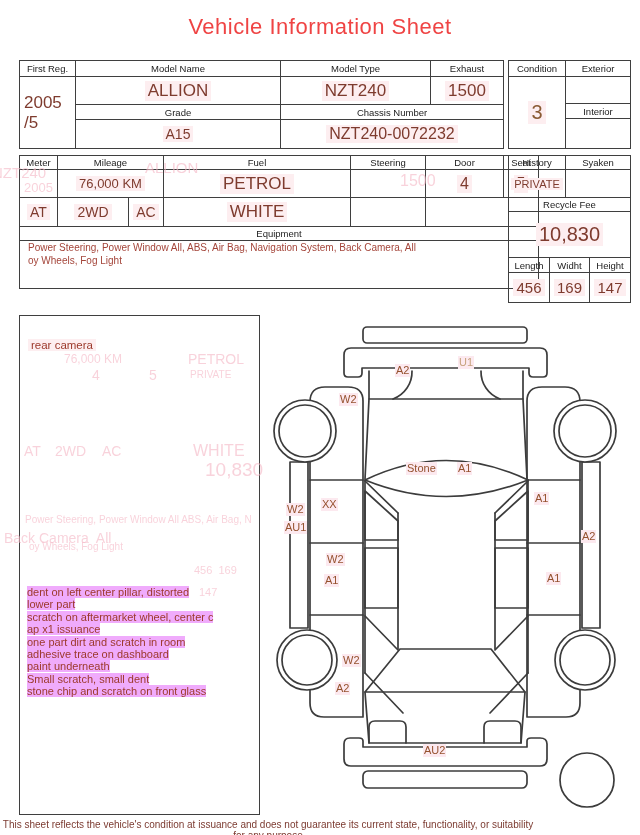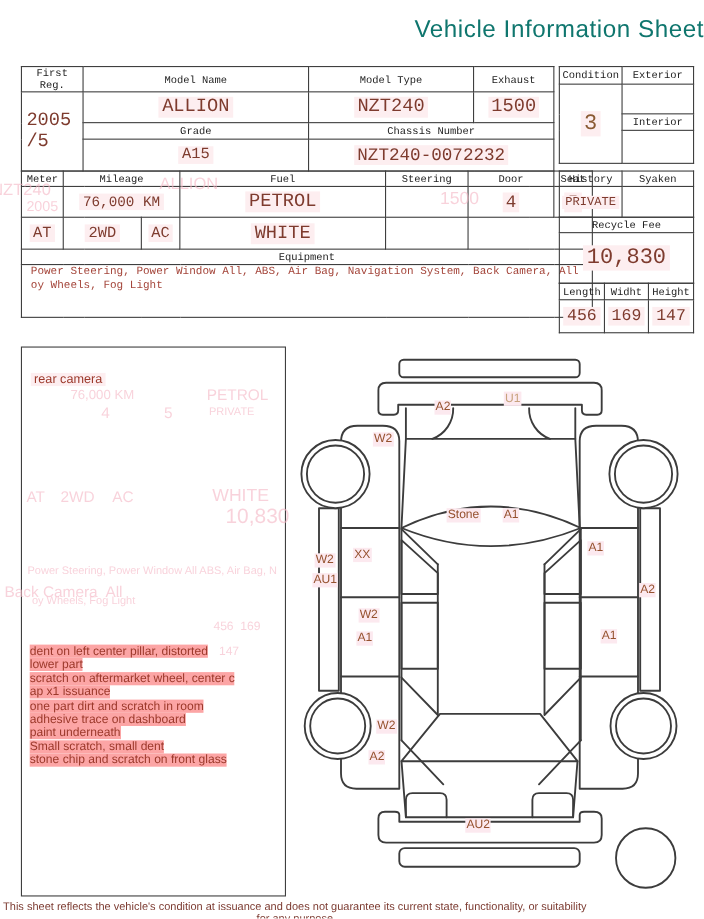--- a/index.html
+++ b/index.html
@@ -1,36 +1,36 @@
 <!DOCTYPE html>
 <html><head>
 <meta charset="utf-8">
 <style>
   html,body{margin:0;padding:0;}
   body{width:640px;height:835px;position:relative;background:#ffffff;overflow:hidden;
        font-family:"Liberation Sans","DejaVu Sans",sans-serif;}
   .abs{position:absolute;}
-  #title{left:0;top:14px;width:640px;text-align:right;font-size:22px;letter-spacing:.5px;color:#0f766e;}
+  #title{left:0;top:14px;width:640px;text-align:center;font-size:22px;letter-spacing:.5px;color:#ef4444;}
   table{border-collapse:collapse;table-layout:fixed;}
-  td{border:1.5px solid #3f3f3f;text-align:center;vertical-align:middle;padding:0;overflow:hidden;font-family:Liberation Mono, monospace;}
+  td{border:1.5px solid #3f3f3f;text-align:center;vertical-align:middle;padding:0;overflow:hidden;}
   td.h{font-size:9.5px;color:#1b1b1b;}
   td.v{color:var(--value-red,#7e3b2e);}
   .pink{background:var(--pink-bg,#fdeef0);padding:0 3px;display:inline-block;}
   .fs20{font-size:20px;} .fs17{font-size:17px;} .fs16{font-size:16px;} .fs15{font-size:15px;}
   .fs14{font-size:14px;} .fs13{font-size:13px;} .fs11{font-size:11px;}
   .left{text-align:left;}
   #equip-cell{text-align:left;vertical-align:top;margin-top:28px;}
   .equip-line{font-size:10px;color:#a4453a;line-height:11.5px;padding:1px 8px 0 8px;}
   #comment-box{left:19px;top:315px;width:241px;height:500px;border:1.5px solid #3f3f3f;box-sizing:border-box;}
   .strip{border-bottom:1.5px solid #3f3f3f;height:17px;line-height:17px;text-align:center;font-size:9.5px;color:#1b1b1b;}
   #note-strip{position:absolute;left:0;top:246px;width:100%;border-top:1.5px solid #3f3f3f;box-sizing:border-box;}
   #comment-text{position:absolute;left:8px;top:23px;font-size:11.5px;color:#9c392b;}
   #note-lines{position:absolute;left:7px;top:270px;width:228px;}
   .note-line{font-size:11px;line-height:12.4px;color:#9c392b;}
-  .note-line span{background:#fca5a5;}
+  .note-line span{background:#f0abfc;}
   #footer{left:0;top:819px;width:536px;text-align:center;font-size:10px;color:#7c3b31;}
   .ghost{position:absolute;color:var(--ghost-pink,#f5b8c6);opacity:.62;white-space:pre;z-index:5;pointer-events:none;}
   .mk{position:absolute;font-size:11px;color:var(--marker-brown,#95512e);background:#fce9ef;
       padding:0 1px;white-space:nowrap;z-index:6;line-height:13px;}
   .mk.light{color:#c7a27d;}
   #car-svg{left:270px;top:310px;z-index:2;}
 </style>
 </head>
 <body style="--value-red: #7e3b2e; --pink-bg: #fdeef0; --marker-brown: #95512e; --ghost-pink: #f5b8c6;">
 

